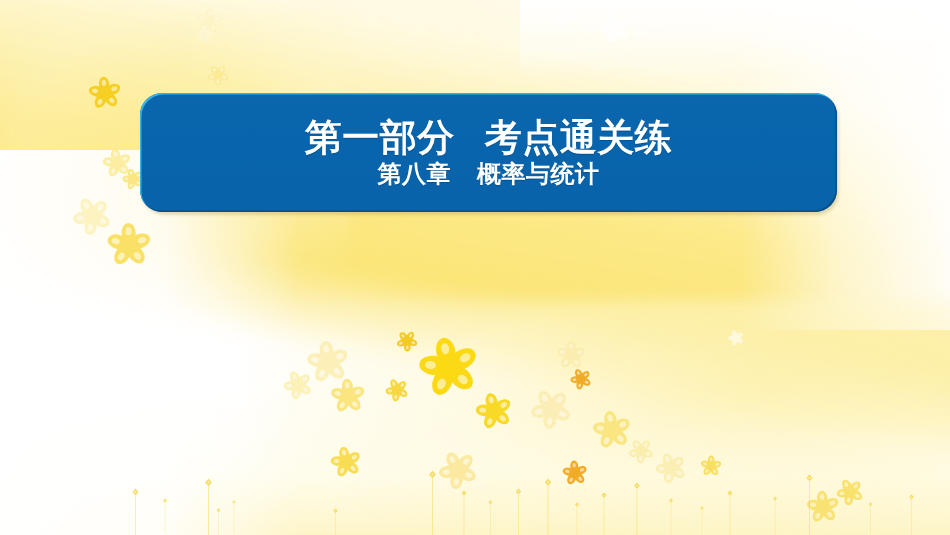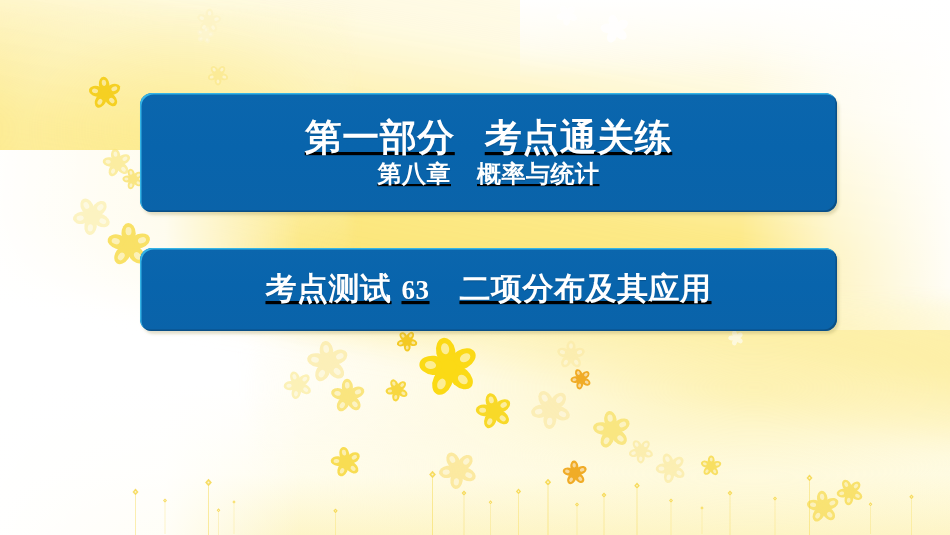--- a/index.html
+++ b/index.html
@@ -129,30 +129,29 @@
     position: absolute;
     pointer-events: none;
   }
   .flower svg { display: block; width: 100%; height: 100%; }
 
   
   .blue-box {
     position: absolute;
     box-sizing: border-box;
     background: linear-gradient(to bottom, #0b66ad 0%, #0864ac 45%, #0a63a9 100%);
-    border-radius: 12px;
+    border-radius: 22px;
     box-shadow:
       inset 1.5px 1.5px 0 0 #35b4e6,
       inset -1.5px -1.5px 0 0 #0a4f86,
       2px 3px 3px rgba(160,150,90,0.30);
     display: flex;
     flex-direction: column;
     align-items: center;
     justify-content: center;
-    text-decoration: underline;
   }
   #title-box {
     left: 140px;
     top: 93px;
     width: 697px;
     height: 119px;
   }
   #subject-box {
     left: 140px;
     top: 248px;
@@ -1104,17 +1103,14 @@
           <circle cx="50" cy="26" r="6" fill="#ffffff" fill-opacity="0.75"></circle>
         </svg>
       </div>
     </div>
 
   <div class="blue-box" id="title-box">
     <div class="line line-1"><span>第一部分</span><span class="gap-wide"></span><span>考点通关练</span></div>
     <div class="line line-2"><span>第八章</span><span class="gap-med"></span><span>概率与统计</span></div>
   </div>
 
-  <div class="blue-box" id="subject-box">
-    <div class="line line-3"><span>考点测试</span><span class="gap-sm"></span><span class="num">63</span><span class="gap-wide"></span><span>二项分布及其应用</span></div>
-  </div>
 
 </div>
 
 </body></html>

